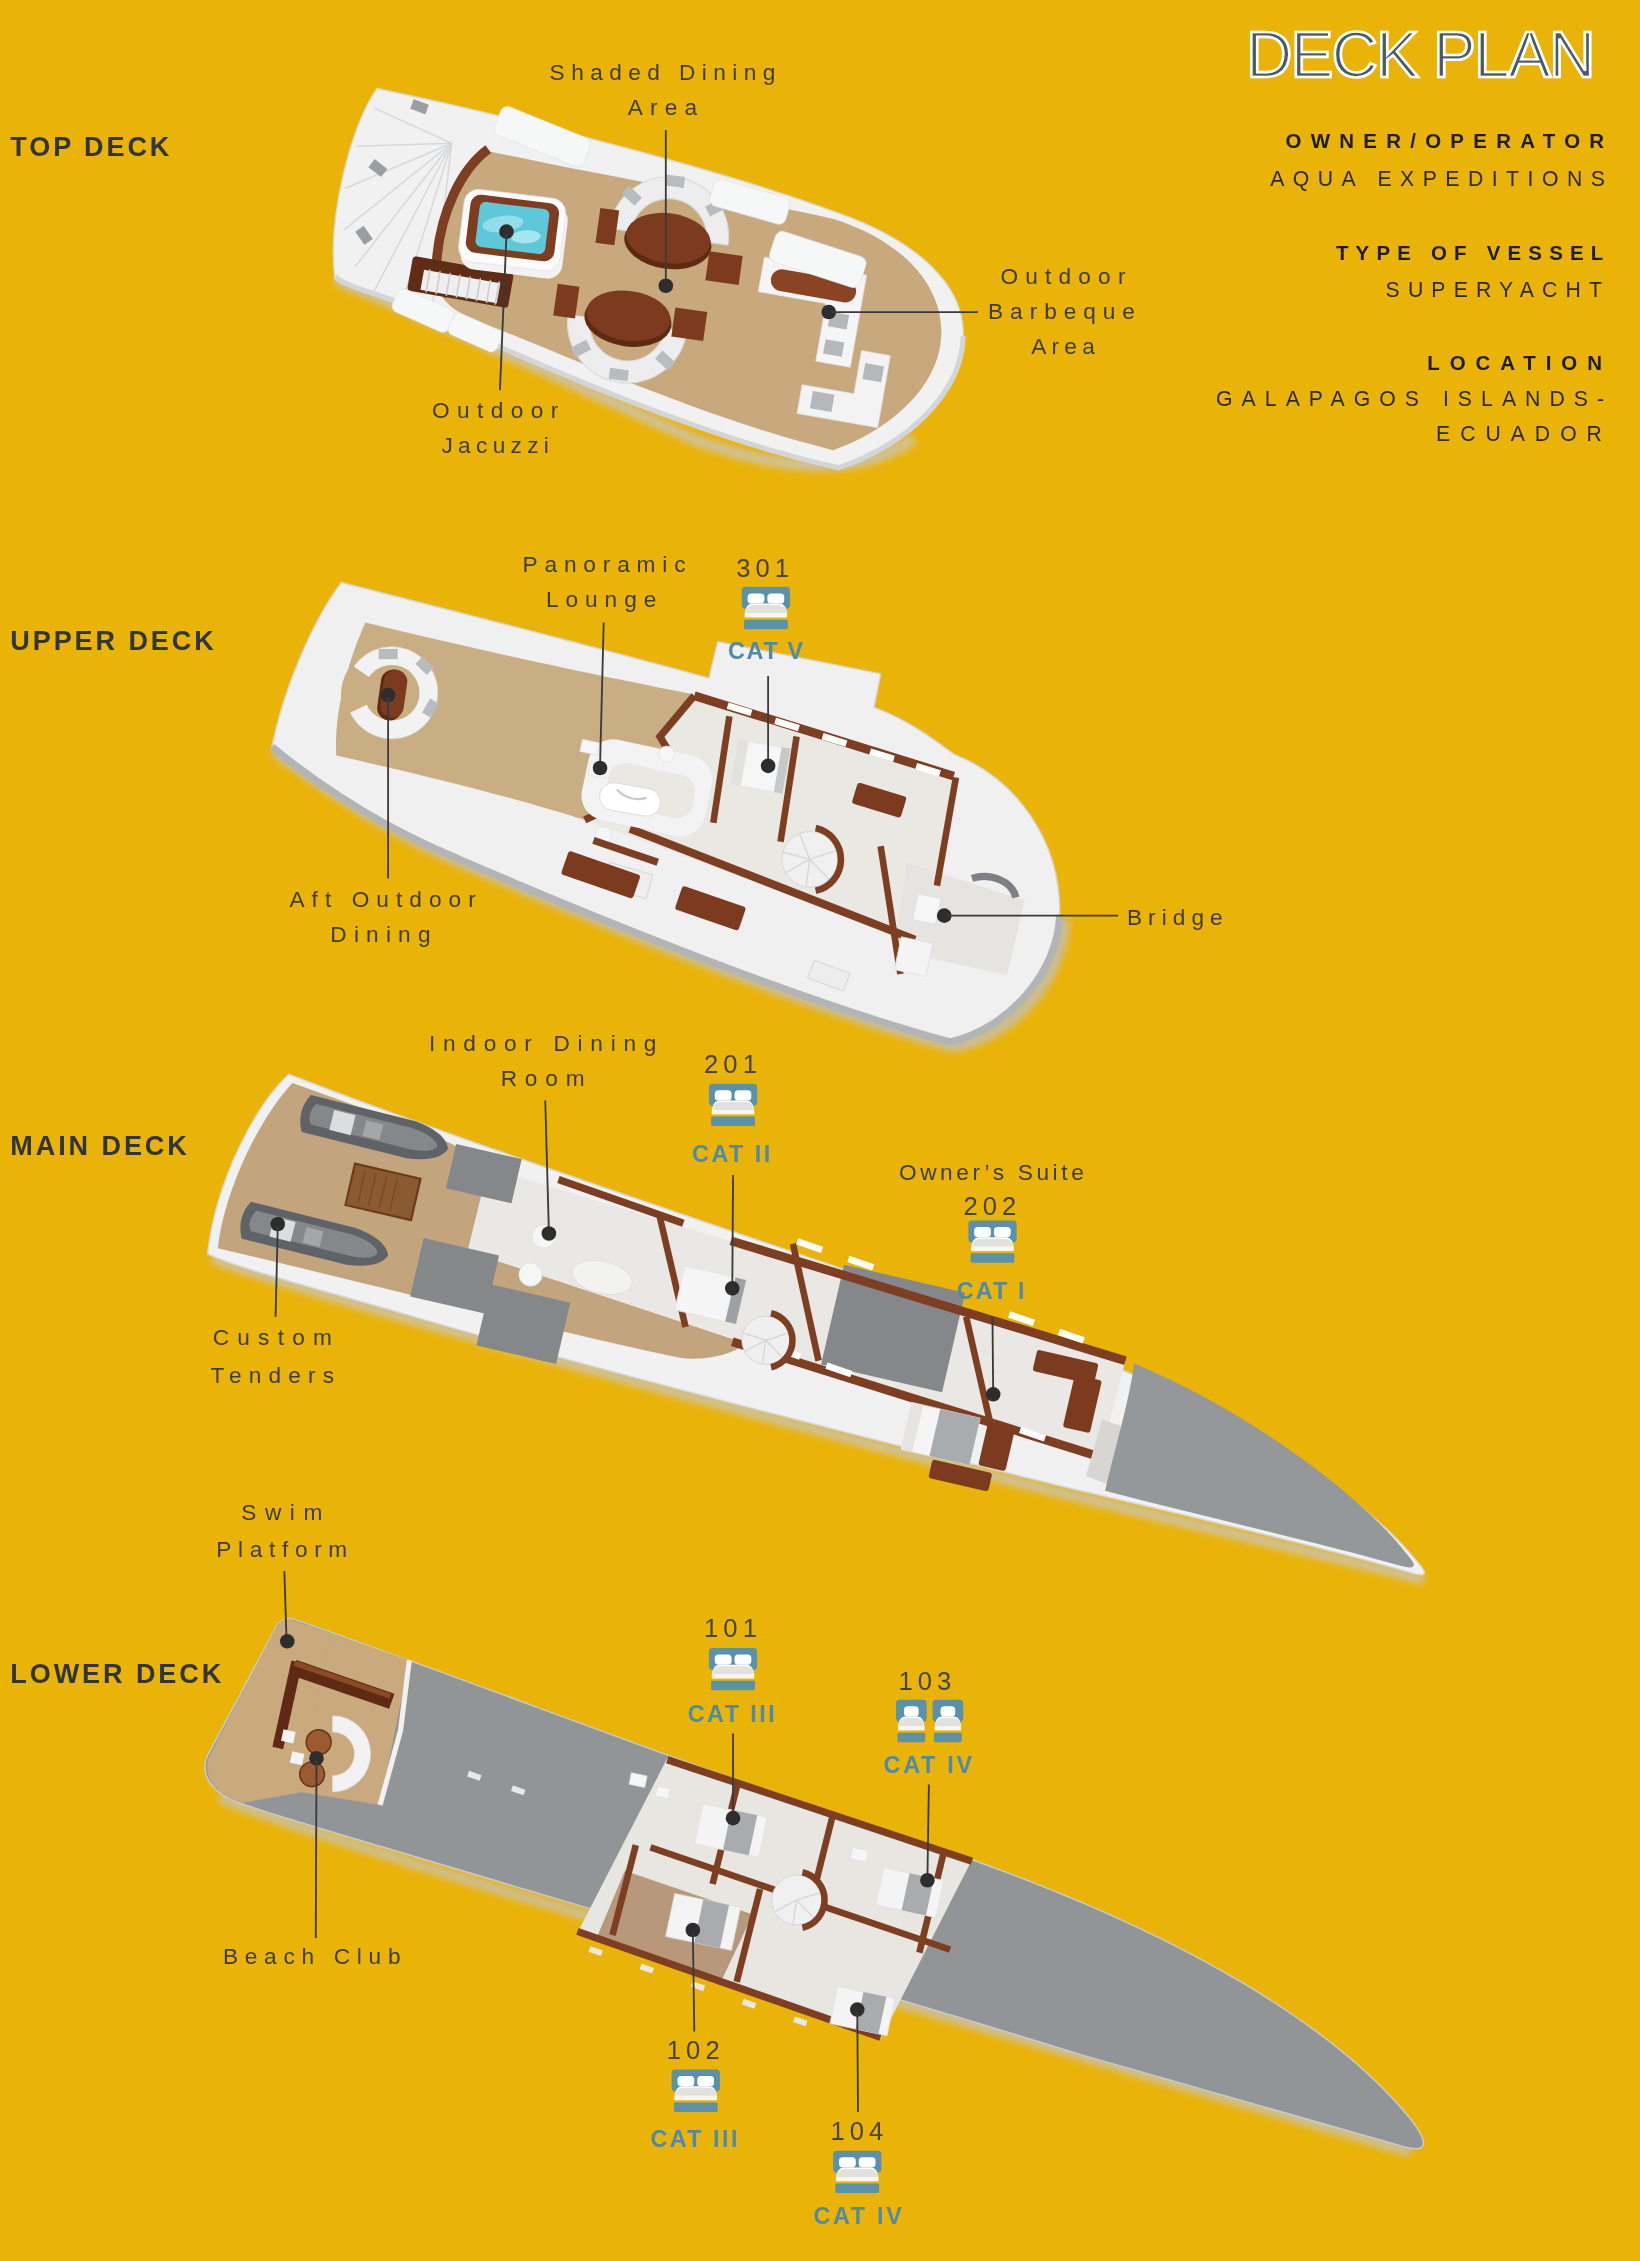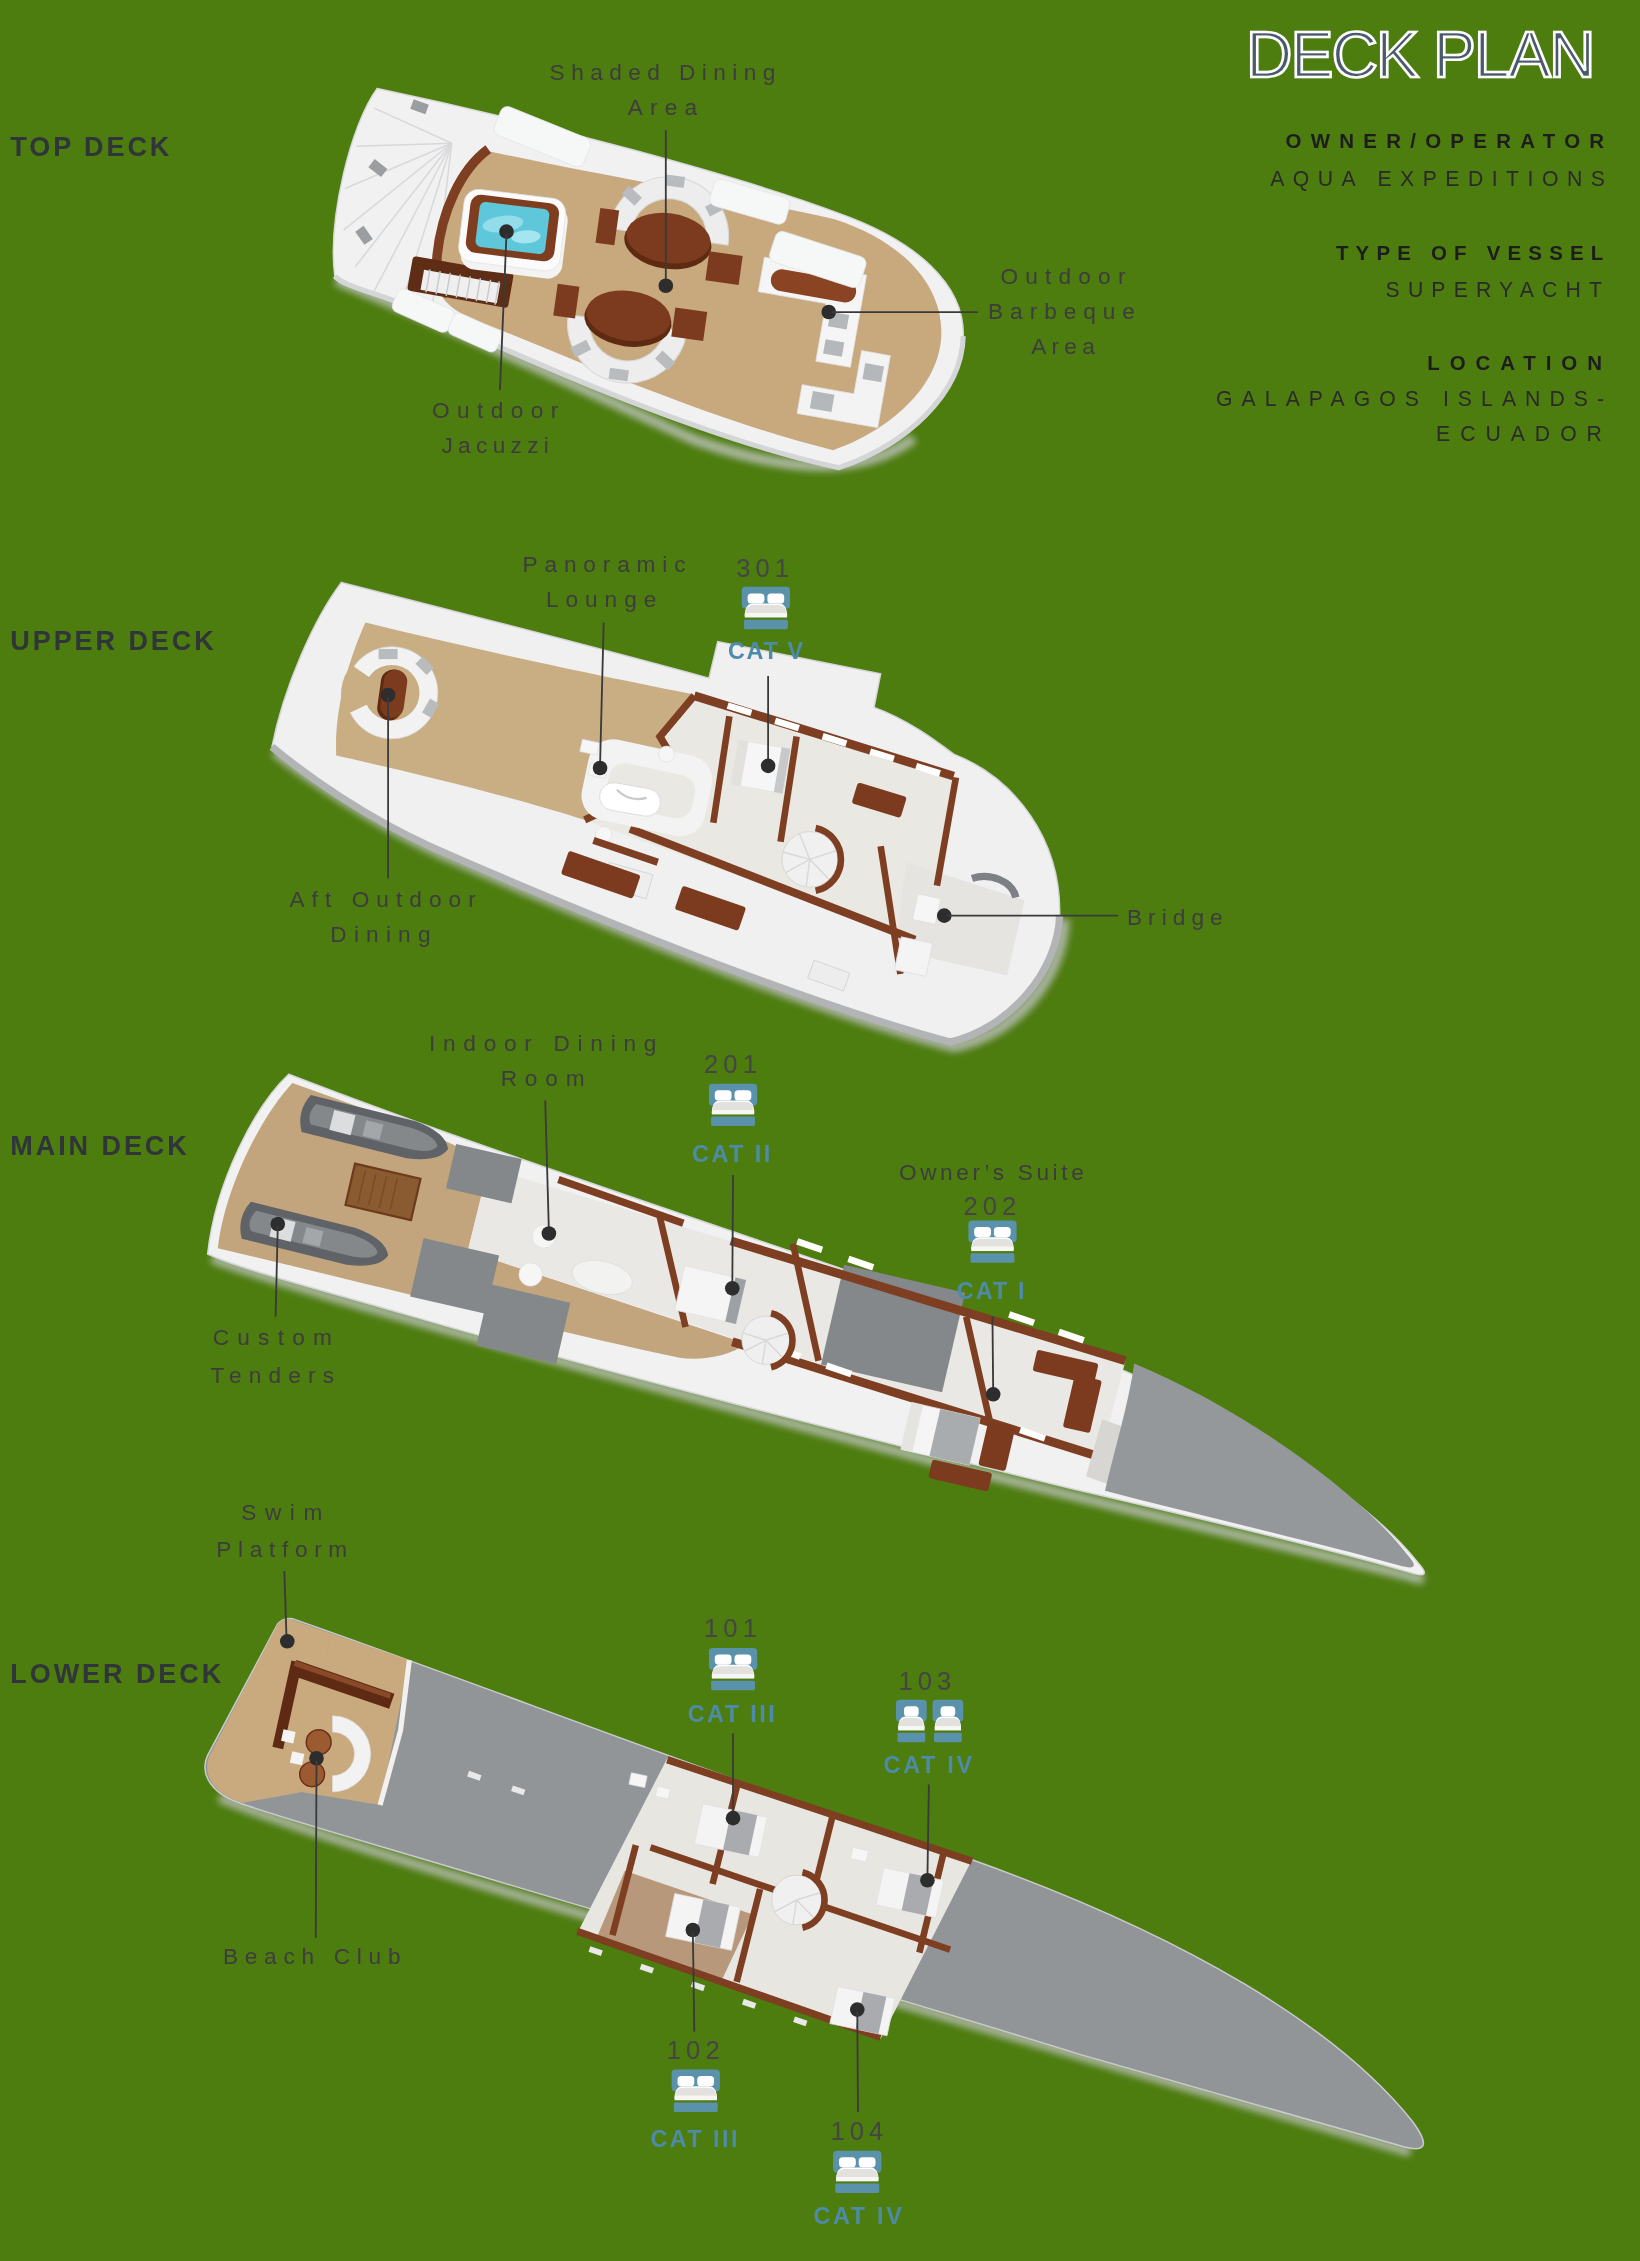--- a/index.html
+++ b/index.html
@@ -1,16 +1,16 @@
 <!DOCTYPE html>
 <html style="font-size:11.7px"><head>
 <meta charset="utf-8">
 <style>
   html,body{margin:0;padding:0;background:#ffffff;}
-  #page{position:relative;width:1640px;height:2261px;background:#4d7c0f;overflow:hidden;
+  #page{position:relative;width:1640px;height:2261px;background:#eab308;overflow:hidden;
         font-family:"Liberation Sans", sans-serif;}
   svg{position:absolute;left:0;top:0;}
   text{font-family:"Liberation Sans", sans-serif;}
   .lbl{fill:#3d3d3d;font-size:31px;letter-spacing:7px;}
   .num{fill:#454545;font-size:35px;letter-spacing:7px;}
   .cat{fill:#4e8ba8;font-size:32px;font-weight:bold;letter-spacing:5px;}
   .dktitle{fill:#30353a;font-size:37px;font-weight:bold;letter-spacing:4px;}
   .ldr{stroke:#3a3a3a;stroke-width:2.5;fill:none;}
   .dot{fill:#2d2d2d;}
   .wall{stroke:#7d3e22;fill:none;}

